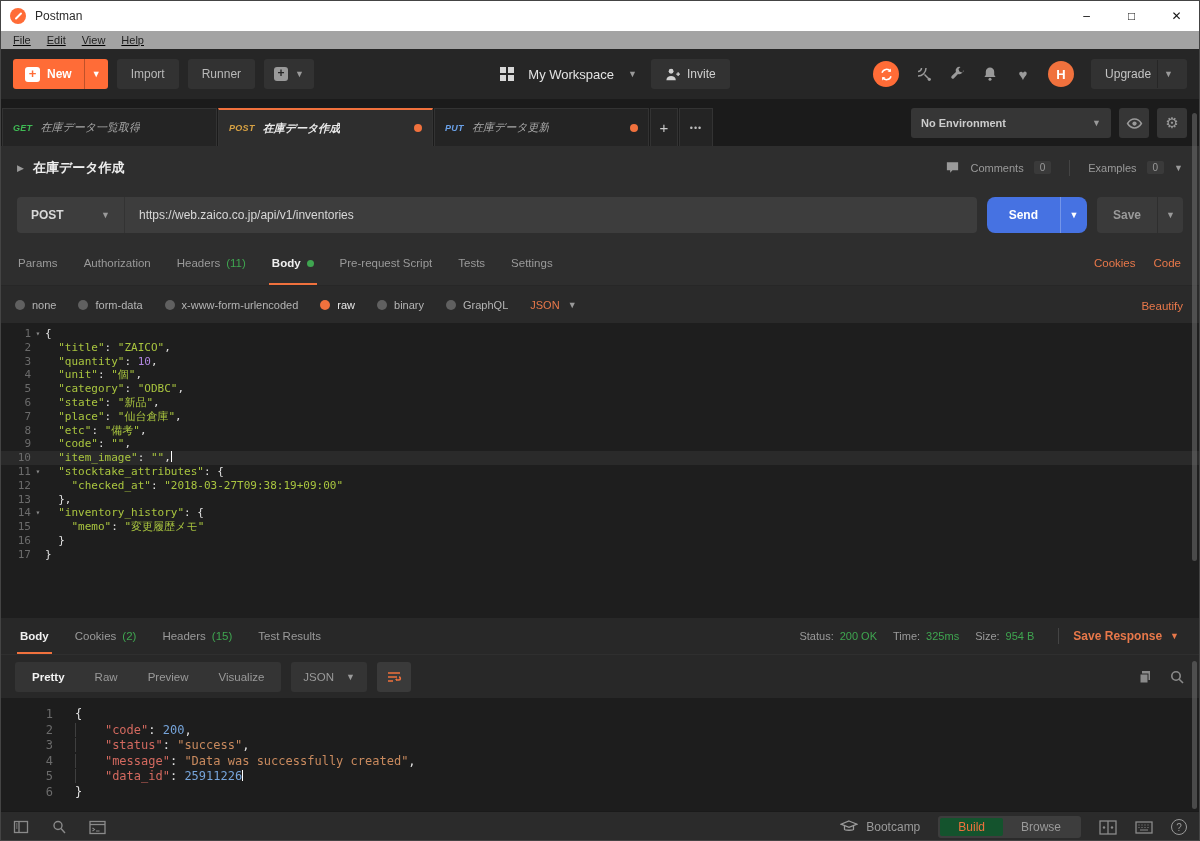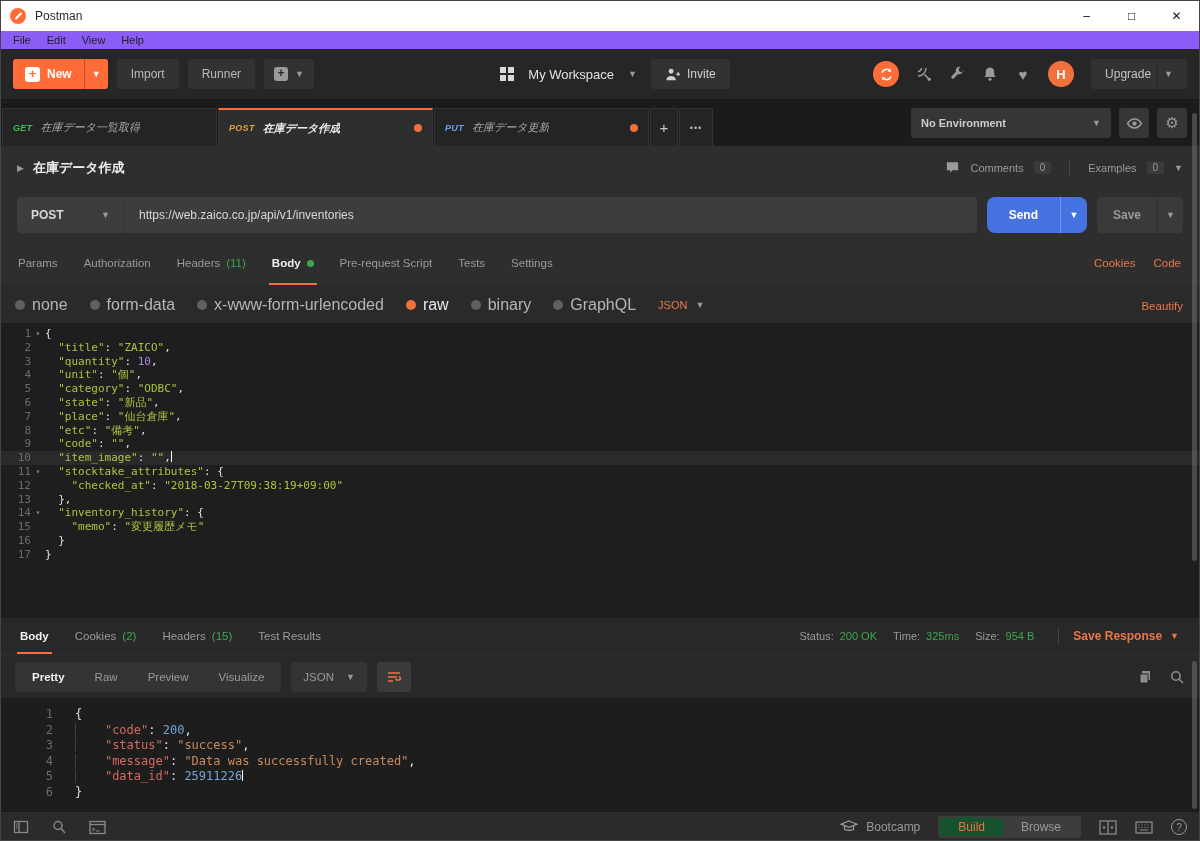--- a/index.html
+++ b/index.html
@@ -10,21 +10,21 @@
 
   
   .titlebar { height:30px; background:#ffffff; display:flex; align-items:center; flex:none; }
   .logo { width:16px; height:16px; border-radius:50%; background:#ff6c37; margin-left:9px; position:relative; }
   .logo::after { content:""; position:absolute; left:4px; top:7px; width:9px; height:2px; background:#fff; transform:rotate(-45deg); border-radius:1px; }
   .app-title { font-size:12px; color:#2b2b2b; margin-left:9px; }
   .win-controls { margin-left:auto; display:flex; height:100%; }
   .win-btn { width:45px; height:100%; display:flex; align-items:center; justify-content:center; font-size:12px; color:#111; cursor:pointer; }
 
   
-  .menubar { height:18px; background:#8b5cf6; display:flex; align-items:center; padding-left:4px; flex:none; }
+  .menubar { height:18px; background:#a3a3a3; display:flex; align-items:center; padding-left:4px; flex:none;text-decoration:underline; }
   .menu-item { font-size:11px; color:#222; padding:0 8px; }
 
   
   .toolbar { height:50px; background:#262626; display:flex; align-items:center; padding:0 12px; flex:none; }
   .tb-left { display:flex; align-items:center; gap:9px; width:370px; }
   .btn { background:#323232; color:#b9b9b9; border-radius:3px; height:30px; display:flex; align-items:center; padding:0 14px; font-size:12px; }
   .new-btn { display:flex; height:30px; border-radius:3px; overflow:hidden; }
   .new-main { background:#ff6c37; color:#fff; display:flex; align-items:center; gap:7px; padding:0 12px; font-size:12px; font-weight:bold; }
   .new-caret { background:#ff6c37; border-left:1px solid rgba(0,0,0,.25); width:24px; display:flex; align-items:center; justify-content:center; color:#fff; font-size:9px; }
   .plus-box { width:15px; height:15px; background:#fff; border-radius:3px; color:#ff6c37; font-weight:bold; font-size:13px; line-height:14px; text-align:center; }
@@ -94,21 +94,21 @@
   .rtab.active::after { content:""; position:absolute; left:10px; right:10px; bottom:0; height:2px; background:#f0713d; }
   .green-dot { width:7px; height:7px; border-radius:50%; background:#3fa550; }
   .subtabs-right { margin-left:auto; display:flex; gap:18px; padding-right:14px; }
   .olink { font-size:11.5px; color:#e8784a; }
 
   
   .modesrow { height:37px; background:#2a2a2a; display:flex; align-items:center; padding-left:14px; gap:22px; flex:none; }
   .mode { display:flex; align-items:center; gap:7px; }
   .radio { width:10px; height:10px; border-radius:50%; background:#606060; }
   .mode.sel .radio { background:#f0713d; }
-  .mode-label { font-size:16px; color:#b5b5b5; }
+  .mode-label { font-size:11px; color:#b5b5b5; }
   .mode.sel .mode-label { color:#e8e8e8; }
   .lang-sel { display:flex; align-items:center; gap:8px; }
   .lang-label { font-size:11px; color:#e8784a; }
   .modes-right { margin-left:auto; padding-right:16px; }
 
   
   .editor { flex:none; height:295px; background:#1e1e1e; font-family:"DejaVu Sans Mono", monospace; font-size:11px; padding-top:4px; overflow:hidden; position:relative; }
   .cl { display:flex; line-height:13.8px; }
   .cl.hl { background:#2a2a2a; }
   .ln { width:30px; text-align:right; color:#6b6b6b; flex:none; }

